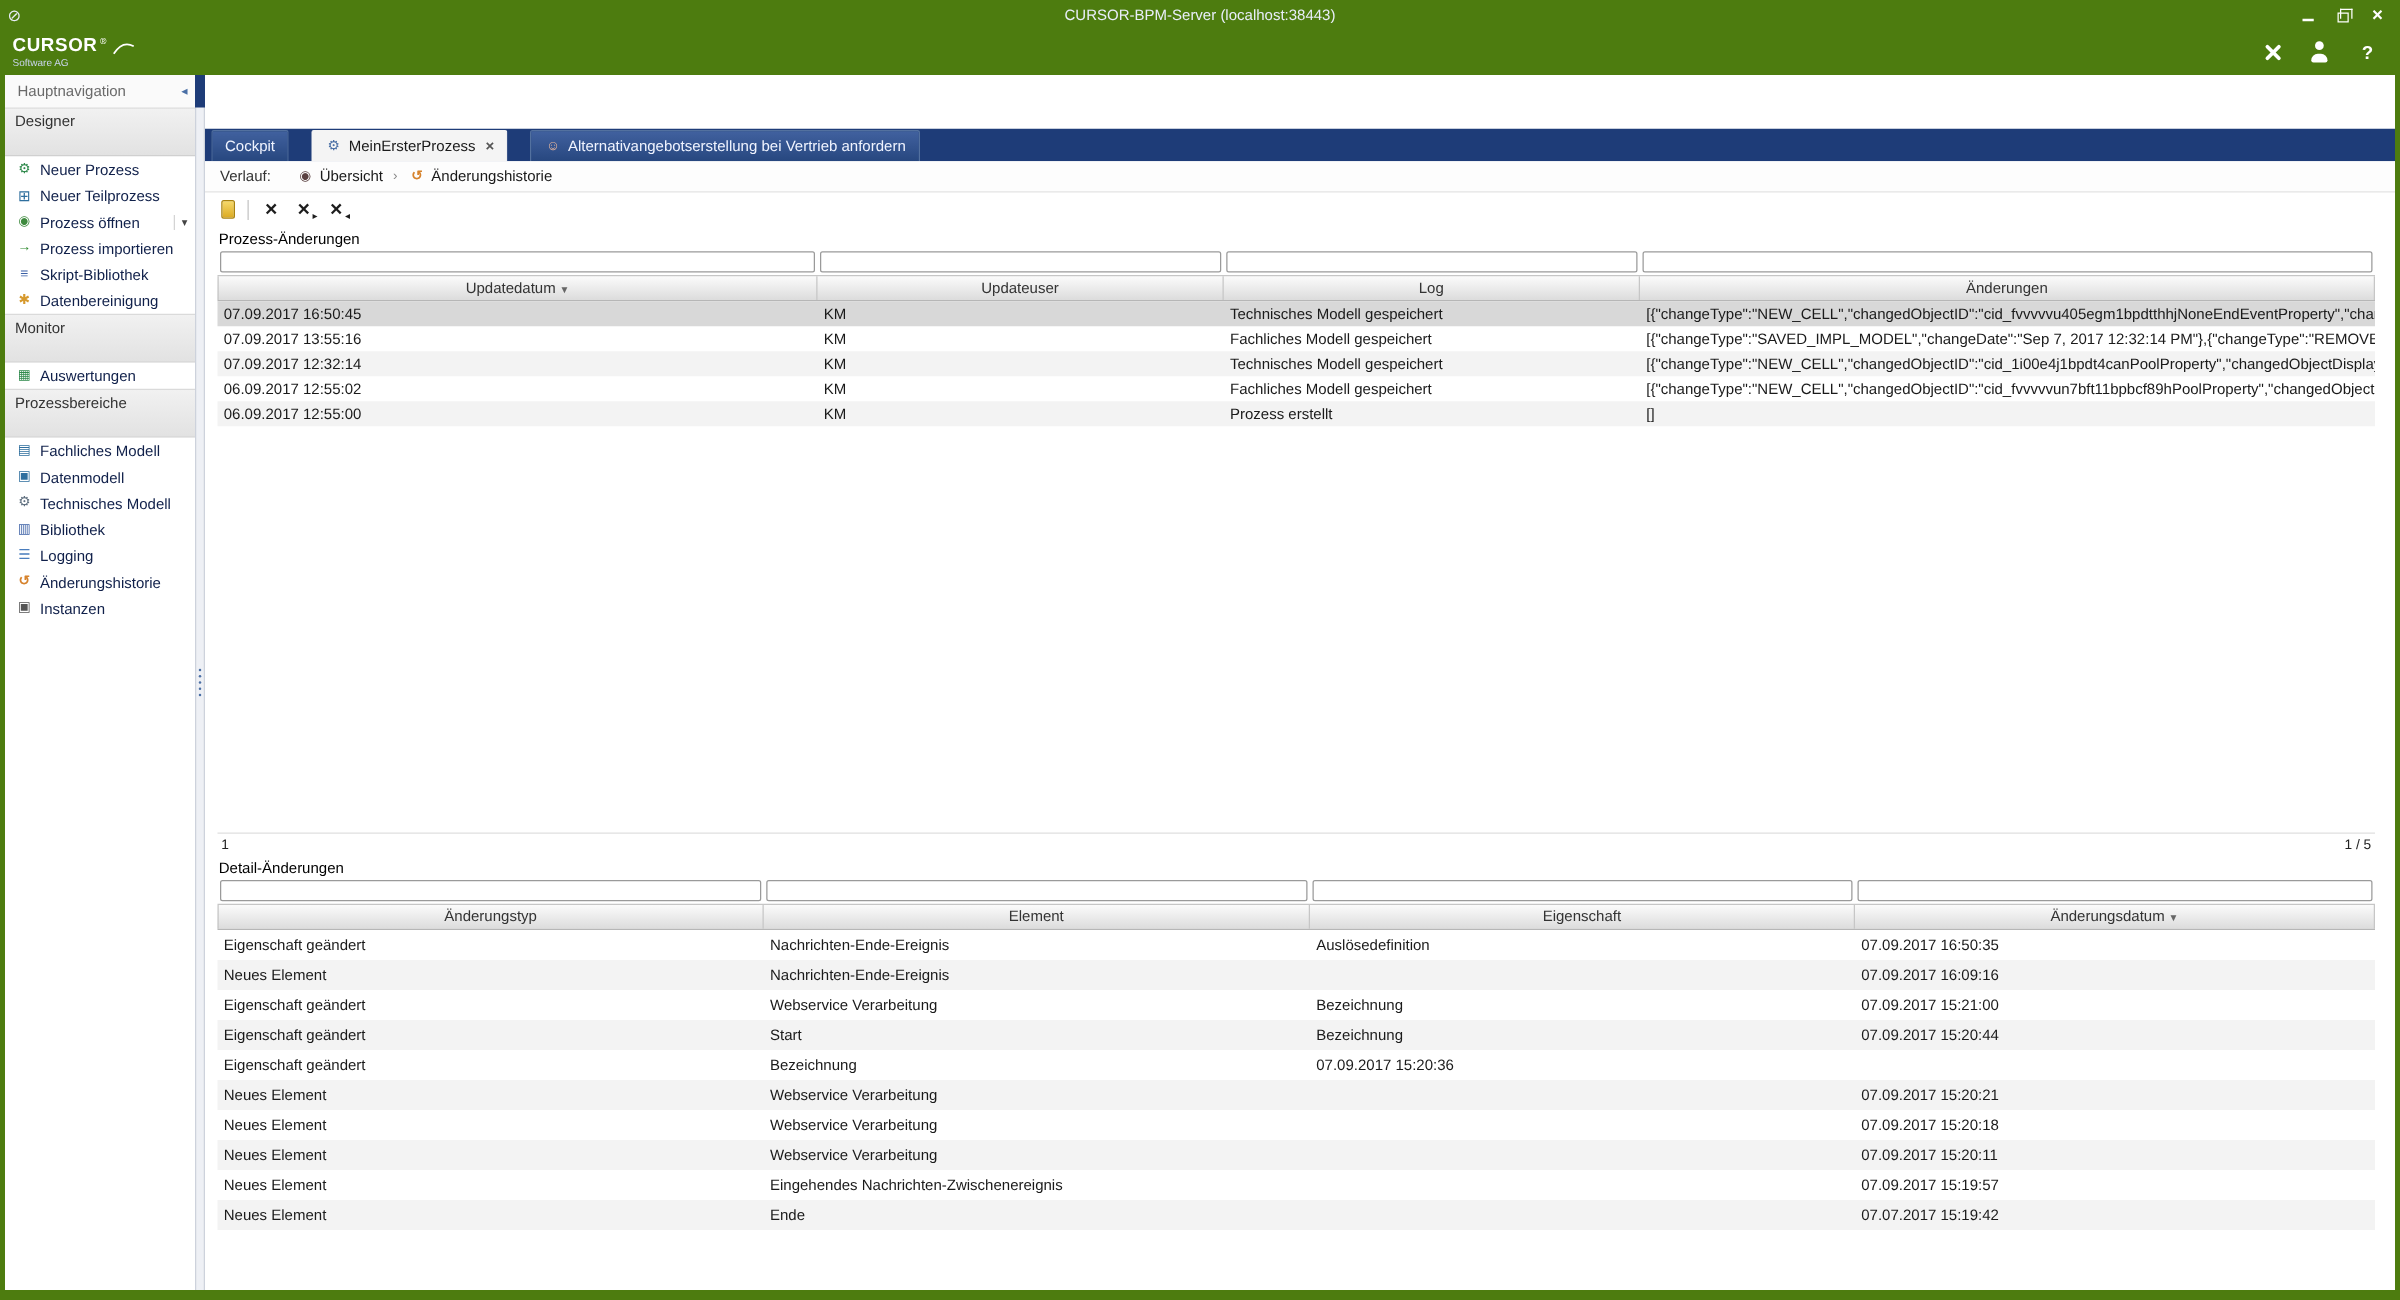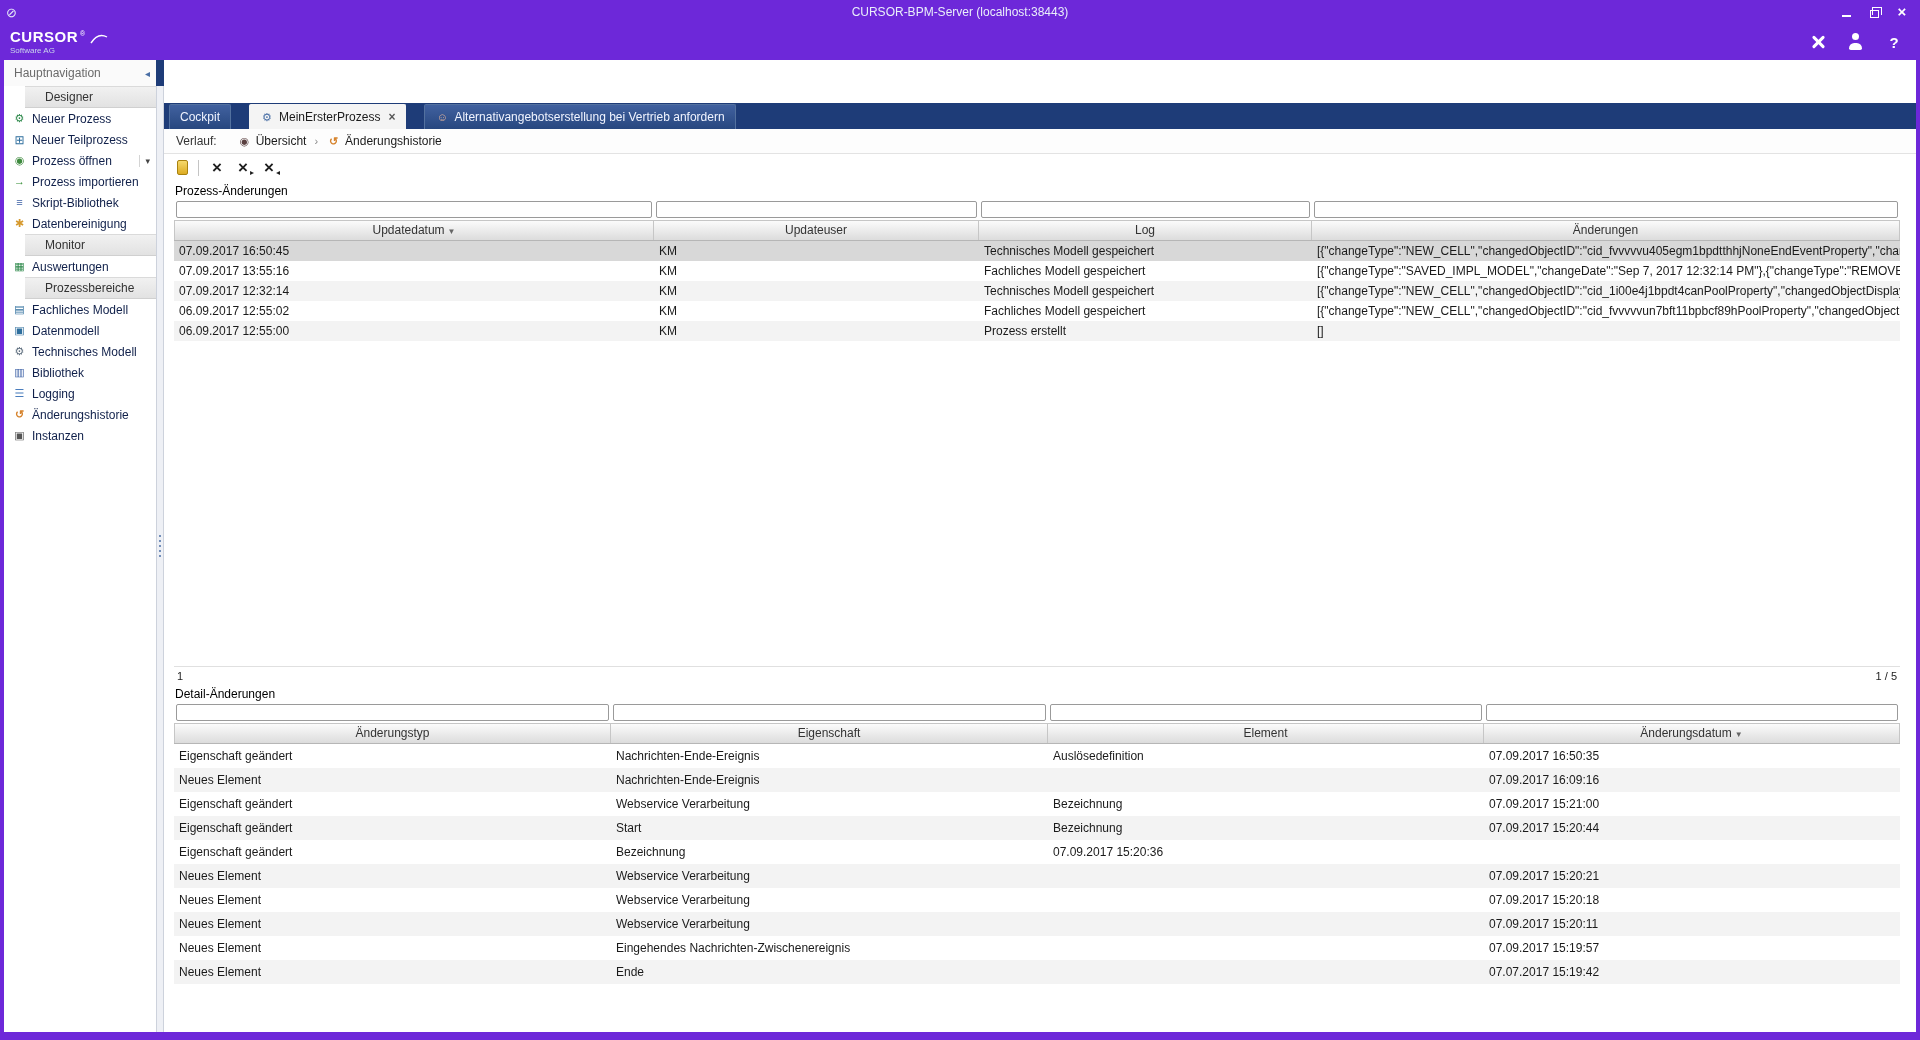--- a/index.html
+++ b/index.html
@@ -1,18 +1,18 @@
 <!DOCTYPE html>
 <html><head>
 <meta charset="utf-8">
 <style>
   *{margin:0;padding:0;box-sizing:border-box;}
   html,body{width:1920px;height:1040px;overflow:hidden;}
   body{font-family:"Liberation Sans",sans-serif;font-size:12px;color:#1a1a1a;background:#1e3c78;}
-  .window{width:1920px;height:1040px;display:flex;flex-direction:column;background:#6d28d9;}
+  .window{width:1920px;height:1040px;display:flex;flex-direction:column;background:#4d7c0f;}
 
   
   .titlebar{height:24px;display:flex;align-items:center;padding:0 6px;color:#fff;position:relative;flex:none;}
   .app-icon{width:20px;font-size:13px;color:#e8edf8;}
   .app-icon::before{content:"⊘";}
   .win-title{position:absolute;left:0;right:0;text-align:center;font-size:12px;color:#e9eefa;}
   .winbtns{margin-left:auto;display:flex;gap:4px;z-index:1;}
   .winbtn{width:24px;height:17px;display:flex;align-items:center;justify-content:center;color:#fff;}
   .g-min{width:9px;height:2px;background:#fff;margin-top:8px;}
   .g-restore{width:9px;height:8px;border:1px solid #fff;position:relative;margin-top:3px;}
@@ -35,21 +35,21 @@
   .user-ic::before{content:"";position:absolute;top:1px;left:6px;width:7px;height:7px;border-radius:50%;background:#fff;}
   .user-ic::after{content:"";position:absolute;bottom:2px;left:3px;width:13px;height:7px;border-radius:6px 6px 2px 2px;background:#fff;}
   .help-ic::before{content:"?";font-size:15px;font-weight:bold;color:#fff;}
 
   
   .frame{flex:1;display:flex;margin:0 4px 8px 4px;overflow:hidden;}
   .sidebar{width:152px;background:#fff;display:flex;flex-direction:column;flex:none;overflow:hidden;}
   .side-head{height:26px;display:flex;align-items:center;padding:0 6px 0 10px;color:#6a6a6a;background:#fafafa;flex:none;}
   .collapse-ic{margin-left:auto;color:#4a6fa5;font-size:10px;}
   .collapse-ic::before{content:"◂";}
-  .nav-section-label{height:22px;line-height:21px;background:linear-gradient(#f1f1f1,#e2e2e2);border-top:1px solid #dadada;border-bottom:1px solid #d0d0d0;padding-left:20px;color:#333;margin-left:21px;}
+  .nav-section-label{height:39px;line-height:21px;background:linear-gradient(#f1f1f1,#e2e2e2);border-top:1px solid #dadada;border-bottom:1px solid #d0d0d0;padding-left:8px;color:#333;}
   .nav-item{height:21px;display:flex;align-items:center;gap:5px;padding:0 6px 0 8px;color:#10204a;cursor:default;white-space:nowrap;}
   .nav-caret{margin-left:auto;color:#444;font-size:9px;border-left:1px solid #d4d4d4;padding-left:5px;line-height:12px;}
   .nav-caret:empty{display:none;}
 
   
   .mi{width:15px;height:14px;display:inline-flex;align-items:center;justify-content:center;font-size:11px;line-height:1;flex:none;}
   .mi[data-icon="new-process-icon"]::before{content:"⚙";color:#2f8a4c;}
   .mi[data-icon="new-subprocess-icon"]::before{content:"⊞";color:#2f6f9e;font-size:12px;}
   .mi[data-icon="open-process-icon"]::before{content:"◉";color:#3e8a3e;}
   .mi[data-icon="import-process-icon"]::before{content:"→";color:#2f8a2f;font-weight:bold;}
@@ -438,25 +438,25 @@
   <div class="fcell">
     <input class="finput" type="text" style="">
   </div>
 </div>
             <div class="hrow">
   <div class="hcell">
     <span>Änderungstyp</span>
   </div>
 
   <div class="hcell">
+    <span>Element</span>
+  </div>
+
+  <div class="hcell">
     <span>Eigenschaft</span>
-  </div>
-
-  <div class="hcell">
-    <span>Element</span>
   </div>
 
   <div class="hcell">
     <span>Änderungsdatum</span><span class="sort-ind">▼</span>
   </div>
 </div>
             <div class="rows rows-detail">
   <div class="trow">
     <div class="tcell">Eigenschaft geändert</div>
     <div class="tcell">Nachrichten-Ende-Ereignis</div>

